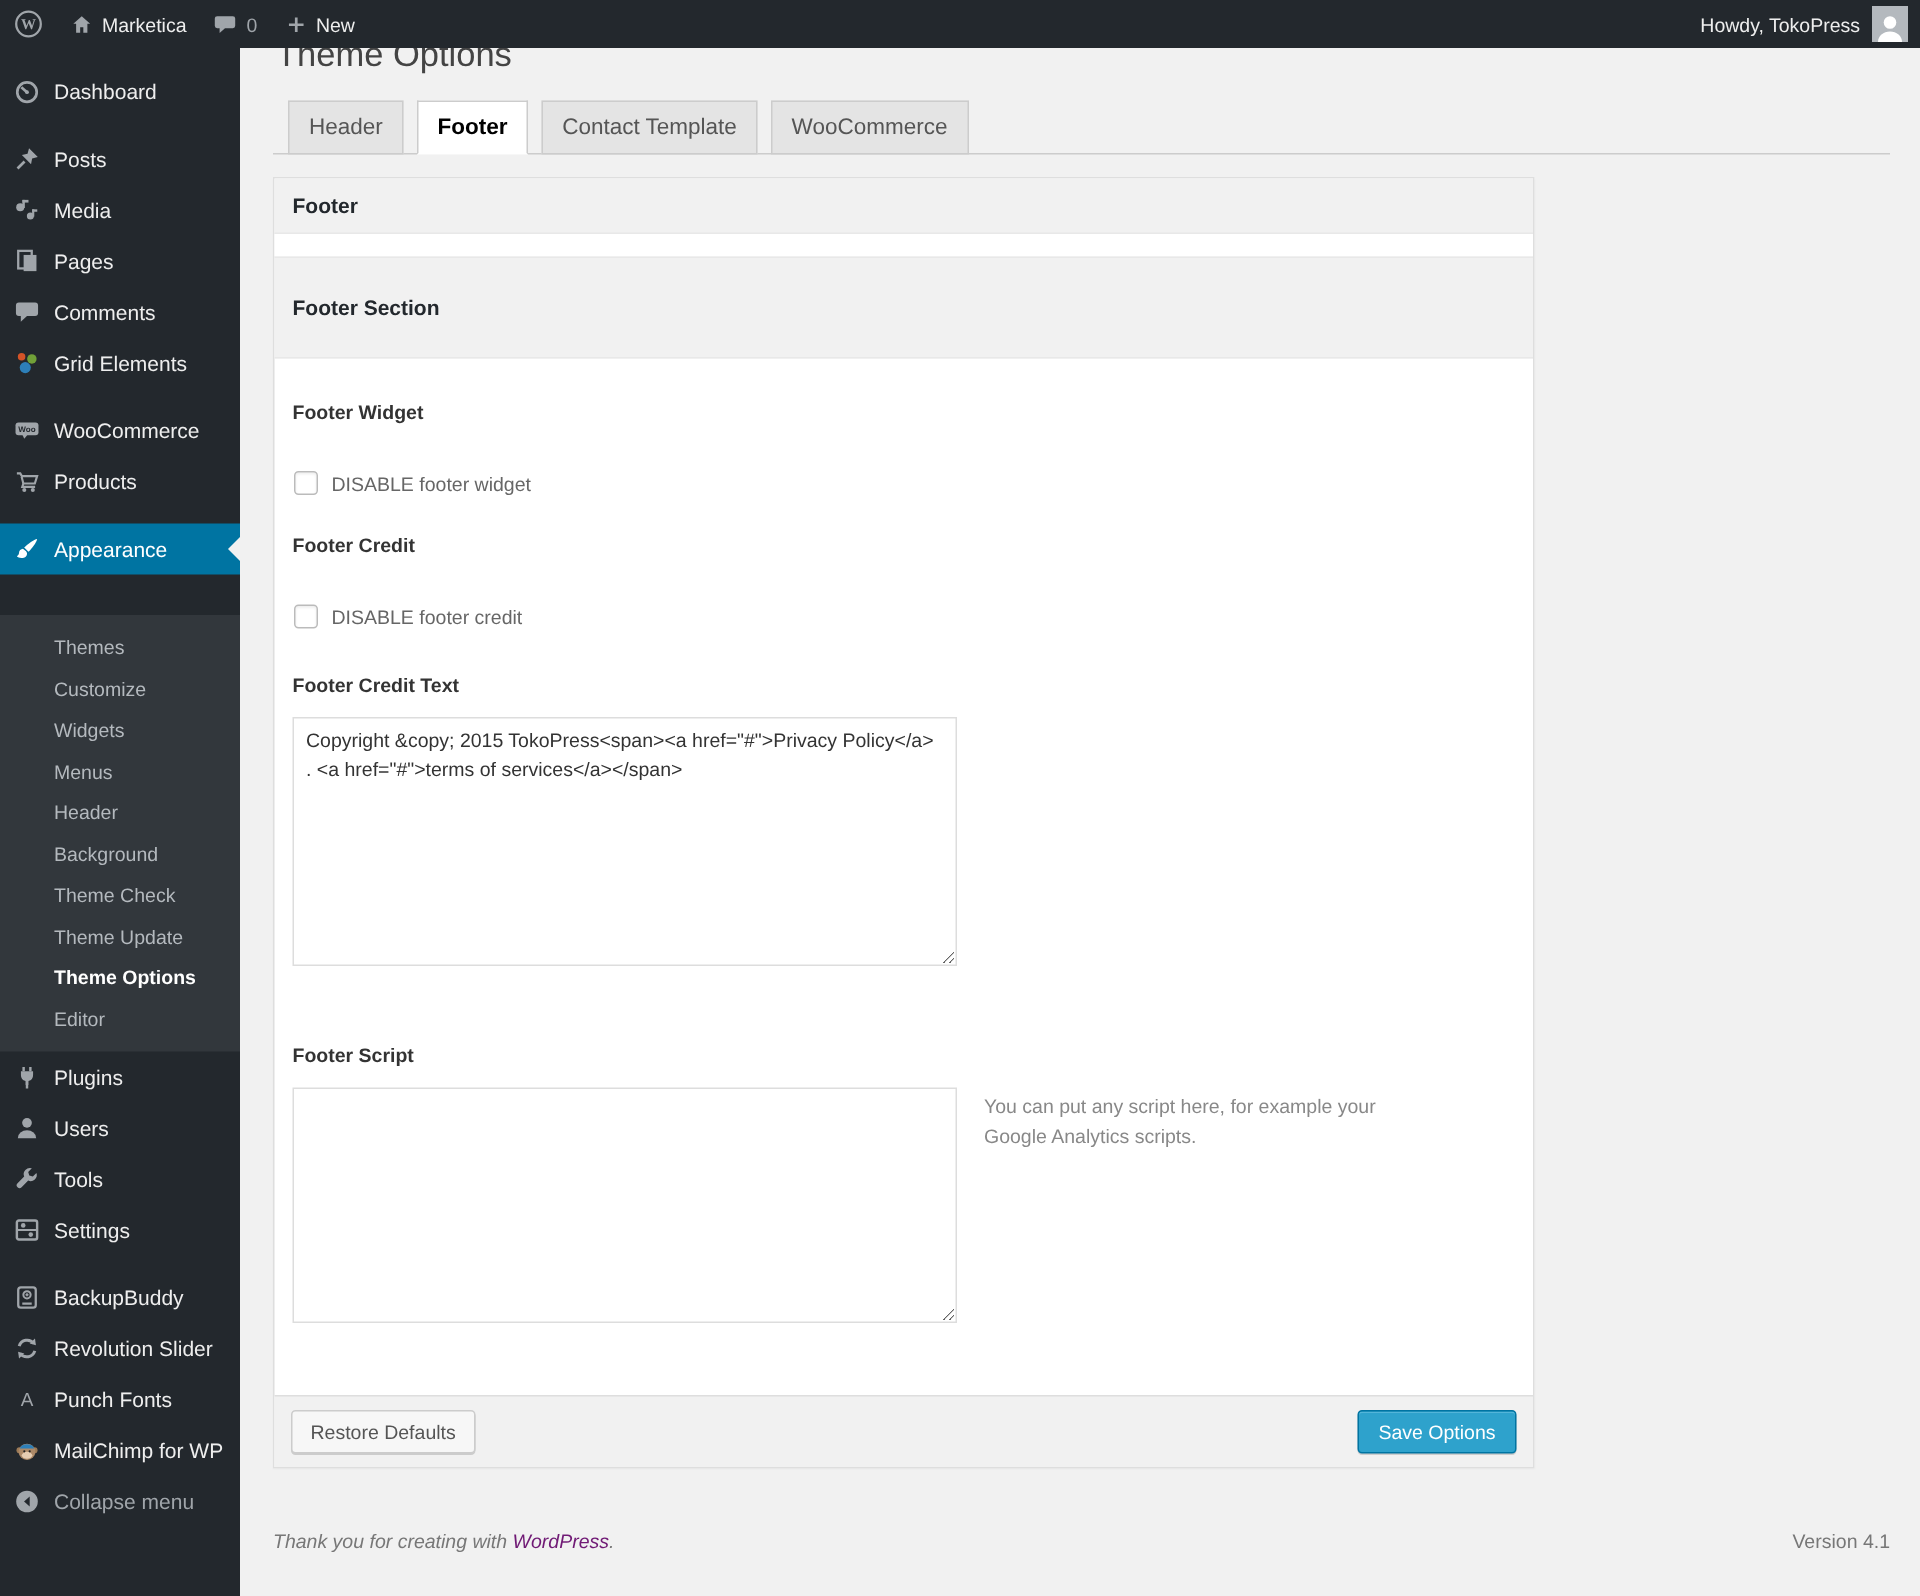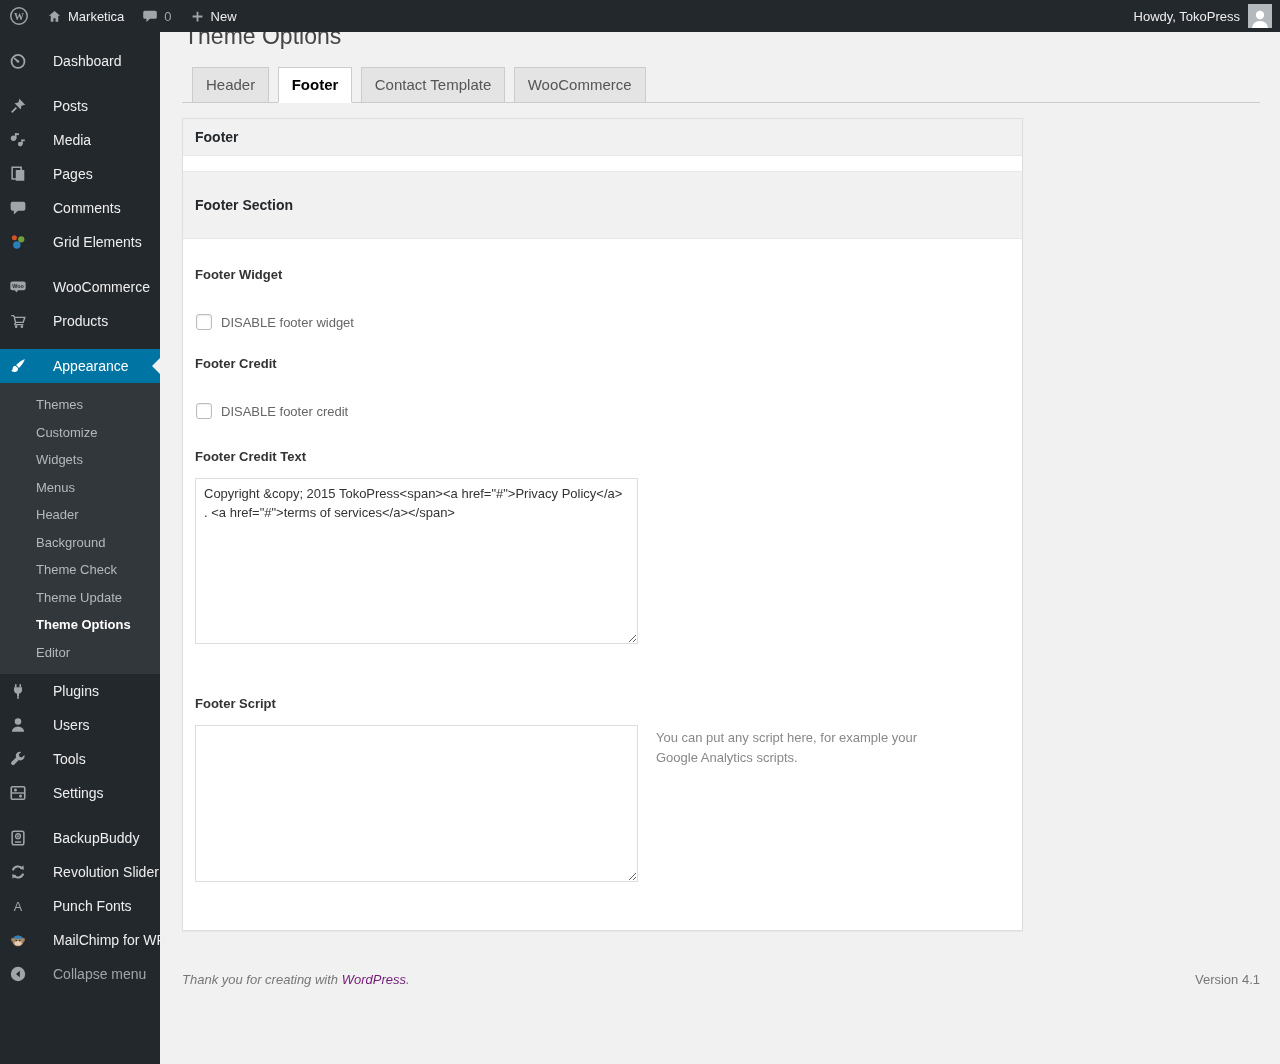--- a/index.html
+++ b/index.html
@@ -21,30 +21,30 @@
   .ab-right { margin-left:auto; display:flex; align-items:center; padding-right:8px; }
   .avatar { width:24px; height:24px; margin-left:8px; background:#b4b9be; display:flex; align-items:flex-end; justify-content:center; overflow:hidden; }
   
   #sidebar {
     position:absolute; top:32px; left:0; bottom:0; width:160px;
     background:#23282d; color:#eee; padding-top:12px; font-size:14px;
   }
   .menu-item { display:flex; align-items:center; height:34px; cursor:pointer; }
   .menu-icon { width:20px; height:20px; margin:0 8px; color:#a0a5aa; display:flex; align-items:center; justify-content:center; flex:none; }
   .menu-icon svg { width:18px; height:18px; display:block; }
-  .menu-label { white-space:nowrap;margin-left:17px; }
+  .menu-label { white-space:nowrap; }
   .menu-sep { height:11px; }
   .menu-item.active { background:#0074a2; color:#fff; position:relative; }
   .menu-item.active .menu-icon { color:#fff; }
   .menu-item.active::after {
     content:""; position:absolute; right:0; top:50%; margin-top:-8px;
     border-top:8px solid transparent; border-bottom:8px solid transparent;
     border-right:8px solid #f1f1f1;
   }
-  .submenu { background:#32373c; padding:8px 0; }
+  .submenu { background:#32373c; padding:8px 0;margin-top:27px; }
   .submenu-item { padding:6px 0 6px 36px; font-size:13px; color:#b4b9be; cursor:pointer; line-height:15.5px; }
   .submenu-item.current { color:#fff; font-weight:bold; }
   .collapse-item .menu-label { color:#a0a5aa; }
   
   #content { margin-left:160px; padding:20px 20px 0 22px; }
   .page-title { font-size:23px; font-weight:400; color:#444; margin:2px 0 0 2px; line-height:29px; }
   .tabs { margin-top:16px; border-bottom:1px solid #ccc; padding-left:10px; }
   .tab {
     display:inline-block; vertical-align:bottom; margin:0 4px -1px 0;
     padding:8px 13px; font-size:15px; line-height:18px; color:#555;
@@ -365,20 +365,24 @@
     </div>
 
     <div class="section-body scripts">
       <div class="field-label">Footer Script</div>
       <div class="script-row">
         <textarea class="script" spellcheck="false" style=""></textarea>
         <div class="help-text">You can put any script here, for example your Google Analytics scripts.</div>
       </div>
     </div>
 
+    <div class="panel-footer">
+      <button class="btn btn-secondary">Restore Defaults</button>
+      <button class="btn btn-primary">Save Options</button>
+    </div>
   </div>
 
   <div class="page-footer">
     <span class="thanks">
       <span>Thank you for creating with</span>
       <a href="#">WordPress</a><span>.</span>
     </span>
     <span>Version 4.1</span>
   </div>
 </div>

